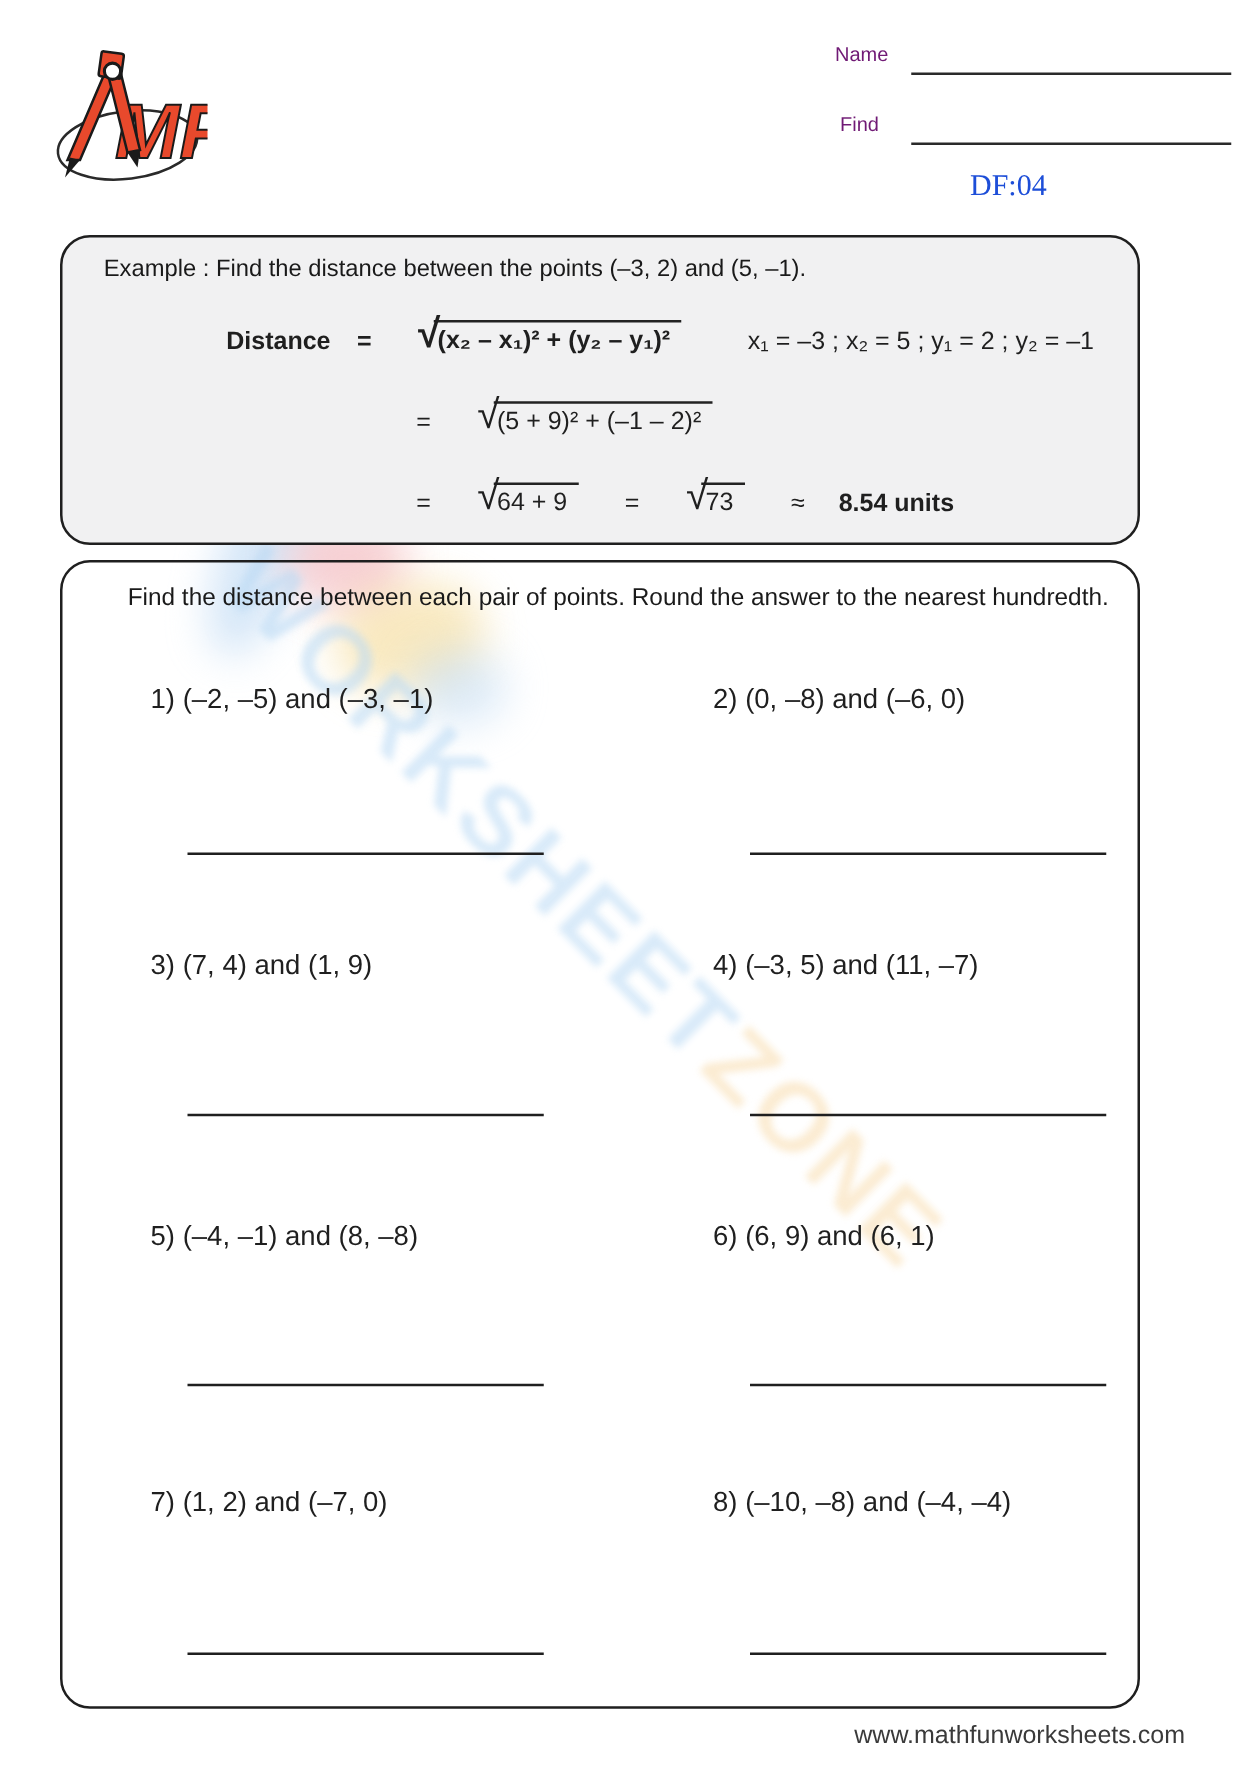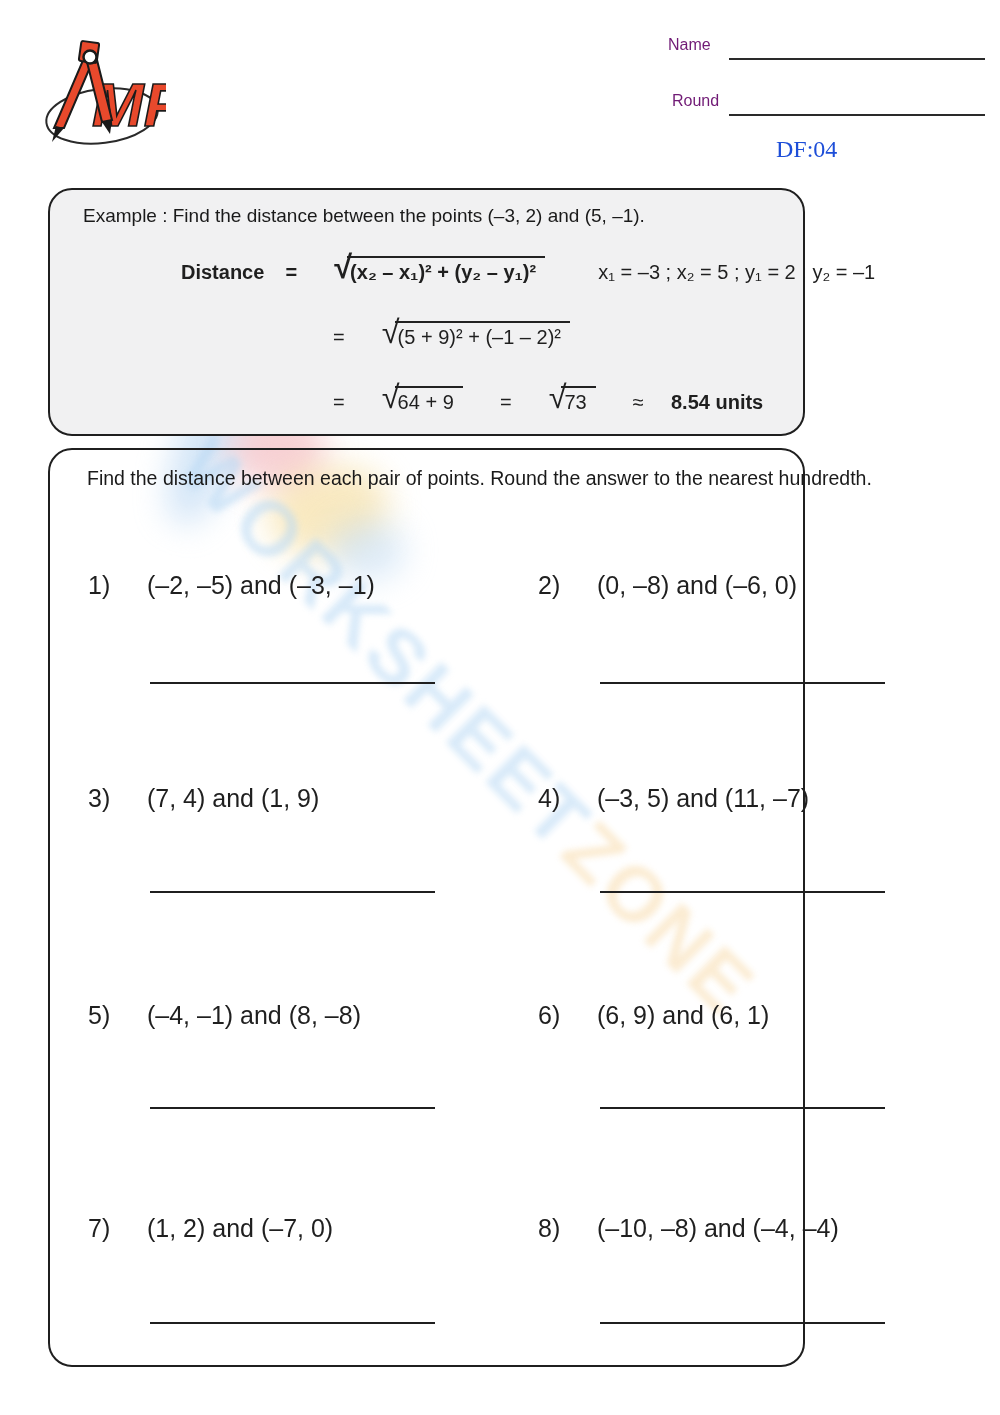--- a/index.html
+++ b/index.html
@@ -29,46 +29,46 @@
   }
   .field-label{position:absolute;font-size:16px;color:#701a75;}
   .field-line{position:absolute;height:0;border-bottom:2px solid #2a2a2a;}
   .doc-code{
     position:absolute;left:776px;top:136px;
     font-family:"Liberation Serif","DejaVu Serif",serif;
     font-size:24px;color:#1d4ed8;
   }
   
   .box{
-    position:absolute;left:48px;width:757px;
+    position:absolute;left:48px;width:864px;
     border:2.5px solid #1f1f1f;border-radius:24px;
     box-sizing:border-box;background:#fff;
   }
   .example-box{top:188px;height:248px;background:#f1f1f2;z-index:1;}
-  .problems-box{top:448px;height:919px;background:transparent;z-index:1;}
+  .problems-box{top:448px;height:919px;background:transparent;z-index:1;text-align:right;}
   .example-prompt{position:absolute;left:33px;top:15px;font-size:19px;color:#1a1a1a;}
   .eq-row{position:absolute;font-size:20px;white-space:nowrap;}
   .bold{font-weight:bold;}
   .eq-gap{display:inline-block;width:26px;}
   
   .sqrt{display:inline-flex;align-items:flex-start;vertical-align:baseline;}
   .sqrt .sign{
     font-size:1.62em;line-height:.8;font-weight:inherit;
     transform:translateY(-0.045em);
   }
   .sqrt .rad{
     border-top:2.5px solid #222;
     padding:3px 9px 0 3px;margin-left:-5px;
   }
   
   .instructions{
     position:absolute;left:37px;top:13px;width:800px;
     font-size:19.5px;line-height:1.6;color:#1a1a1a;
   }
-  .problem{position:absolute;font-size:25px;white-space:nowrap;margin-top:25px;}
+  .problem{position:absolute;font-size:22px;white-space:nowrap;}
   .problem .pnum{display:inline-block;width:52px;}
   .answer-line{position:absolute;height:0;border-bottom:2.5px solid #1f1f1f;width:285px;}
   
   .footer{
     position:absolute;right:52px;top:1377px;
     font-size:20px;color:#3a3a3a;
   }
 </style>
 </head>
 <body>
@@ -92,21 +92,21 @@
       <polygon points="66,92 76,90 74,104" fill="#1a1a1a"></polygon>
       <rect x="44" y="12" width="18" height="20" rx="2" fill="#e8492c" stroke="#1a1a1a" stroke-width="2" transform="rotate(8 53 22)"></rect>
       <circle cx="54" cy="27" r="6.5" fill="#ffffff" stroke="#1a1a1a" stroke-width="2.5"></circle>
     </g>
   </svg>
 
 
   <div class="field-label" style="left:668px;top:36px;">Name</div>
   <div class="field-line" style="left:729px;top:58px;width:256px;"></div>
 
-  <div class="field-label" style="left:672px;top:92px;">Round</div>
+  <div class="field-label" style="left:672px;top:92px;">Find</div>
   <div class="field-line" style="left:729px;top:114px;width:256px;"></div>
 
   <div class="doc-code">DF:04</div>
 
   <div class="box example-box">
     <div class="example-prompt">Example : Find the distance between the points (–3, 2)  and (5, –1).</div>
 
     <div class="eq-row bold" style="left:131px;top:66px;text-align:right;">
       <span>Distance</span>
       <span style="display:inline-block;width:10px;"></span>
@@ -191,14 +191,15 @@
       <span>(1, 2)  and  (–7, 0)</span>
     </div>
     <div class="problem" style="left:488px;top:739px;">
       <span class="pnum">8)</span>
       <span>(–10, –8)  and  (–4, –4)</span>
     </div>
     <div class="answer-line" style="left:100px;top:872px;"></div>
     <div class="answer-line" style="left:550px;top:872px;"></div>
   </div>
 
+  <div class="footer">www.mathfunworksheets.com</div>
 
 </div>
 
 </body></html>

